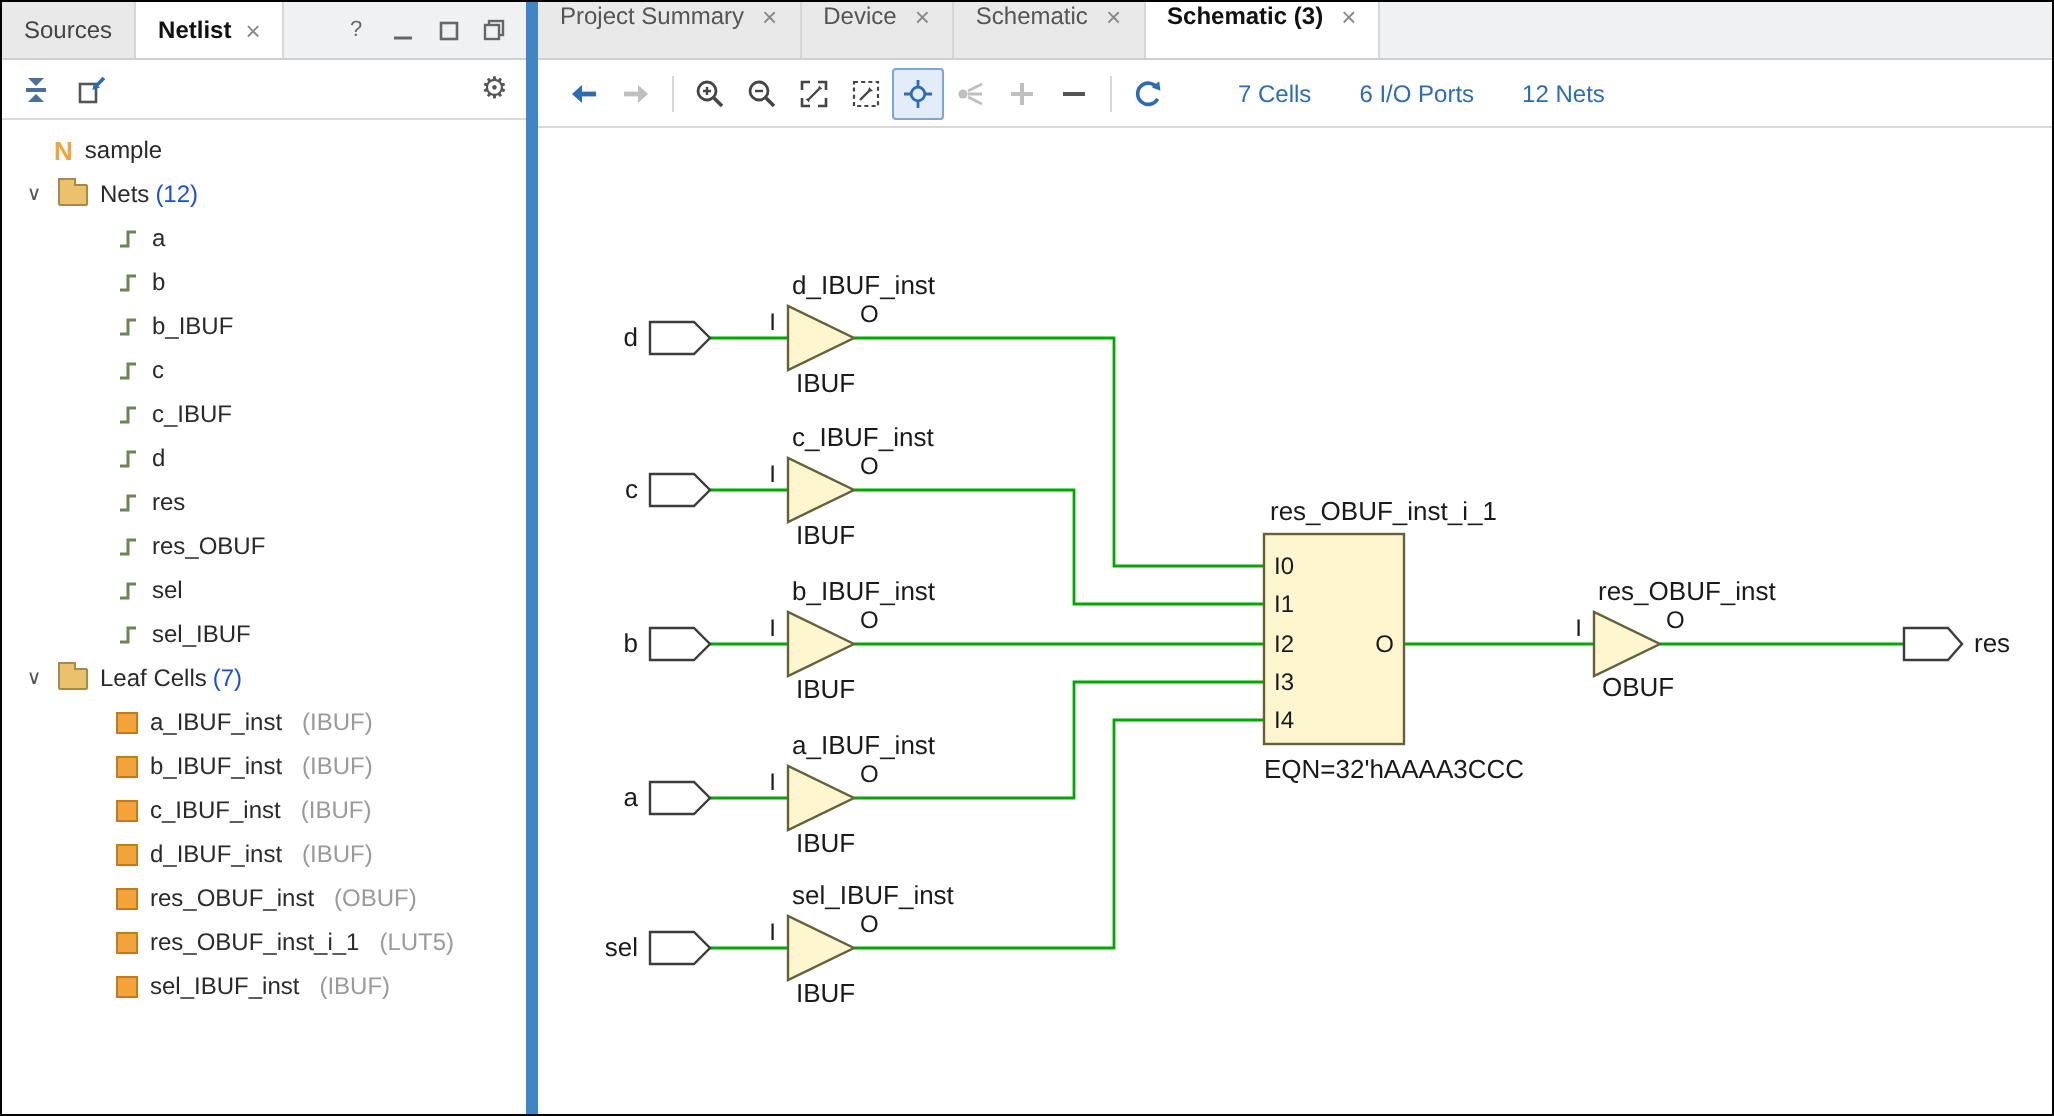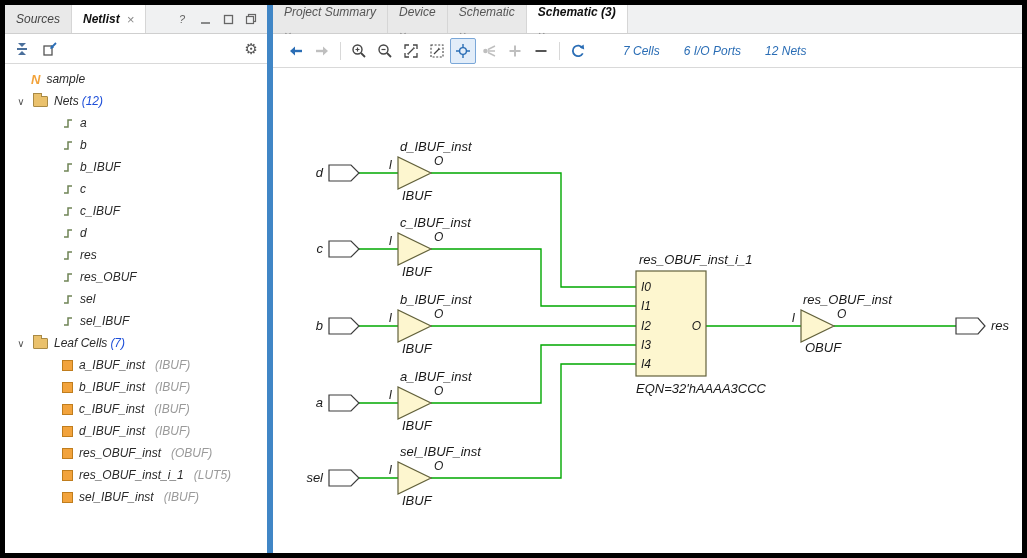--- a/index.html
+++ b/index.html
@@ -1,18 +1,18 @@
 <!DOCTYPE html>
 <html><head>
 <meta charset="utf-8">
 <style>
   * { box-sizing: border-box; margin: 0; padding: 0; }
   html,body { width:1027px; height:558px; overflow:hidden; background:#fff;
               font-family:"Liberation Sans","DejaVu Sans",sans-serif; }
-  .app { display:flex; width:1027px; height:558px; border:5px solid #000000;font-style:italic; }
+  .app { display:flex; width:1027px; height:558px; border:1px solid #000000; }
 
   
   .left-panel { width:262px; display:flex; flex-direction:column; background:#fff; }
   .panel-tabs { height:29px; background:#f0f1f2; display:flex; align-items:stretch;
                 border-bottom:1px solid #cfcfcf; flex:none; }
   .ptab { display:flex; align-items:center; gap:7px; padding:0 11px; font-size:12px;
           color:#444; background:#e9e9e9; border-right:1px solid #d6d6d6; cursor:default; }
   .ptab.active { background:#fff; color:#111; font-weight:bold; }
   .close-x { color:#8a8a8a; font-size:13px; font-weight:normal; }
   .win-icons { margin-left:auto; display:flex; align-items:center; gap:9px; padding-right:9px; color:#666; }
@@ -38,21 +38,21 @@
   .ctype { color:#9a9a9a; margin-left:4px; }
 
   
   .splitter { width:6px; background:#4086c6; flex:none; }
 
   
   .right-panel { flex:1; min-width:0; display:flex; flex-direction:column; }
   .doc-tabs { height:29px; flex:none; background:#f0f1f2; display:flex; align-items:stretch;
               border-bottom:1px solid #cfcfcf; }
   .dtab { display:flex; align-items:flex-start; gap:9px; padding:0 11px; font-size:12px; color:#555;
-          background:#e9e9e9; border-right:1px solid #d6d6d6; cursor:default;flex-direction:column; }
+          background:#e9e9e9; border-right:1px solid #d6d6d6; cursor:default; }
   .dtab.active { background:#fff; color:#111; font-weight:bold; }
 
   .schem-toolbar { height:34px; flex:none; background:#fff; border-bottom:1px solid #d9d9d9;
                    display:flex; align-items:center; padding:0 10px; gap:0; }
   .tbtn { width:26px; height:26px; display:flex; align-items:center; justify-content:center;
           border:1px solid transparent; border-radius:2px; flex:none; }
   .tbtn.selected { border-color:#7aa7d8; background:#e2edf9; }
   .tsep { width:1px; height:18px; background:#d8d8d8; margin:0 5px; flex:none; }
   .stats { display:flex; gap:24px; margin-left:32px; font-size:12px; color:#2a6db5; }
   .stats span { cursor:pointer; }

